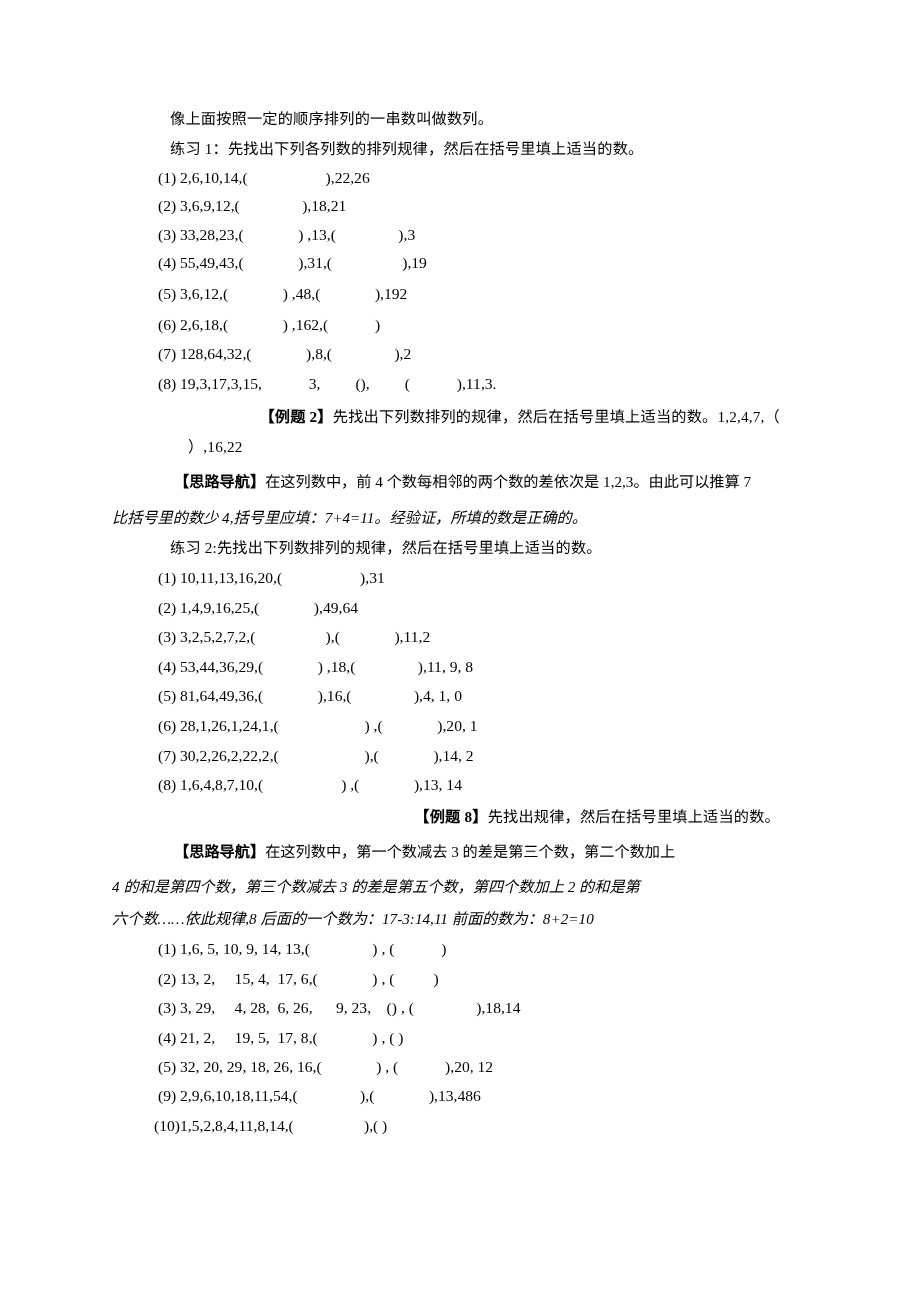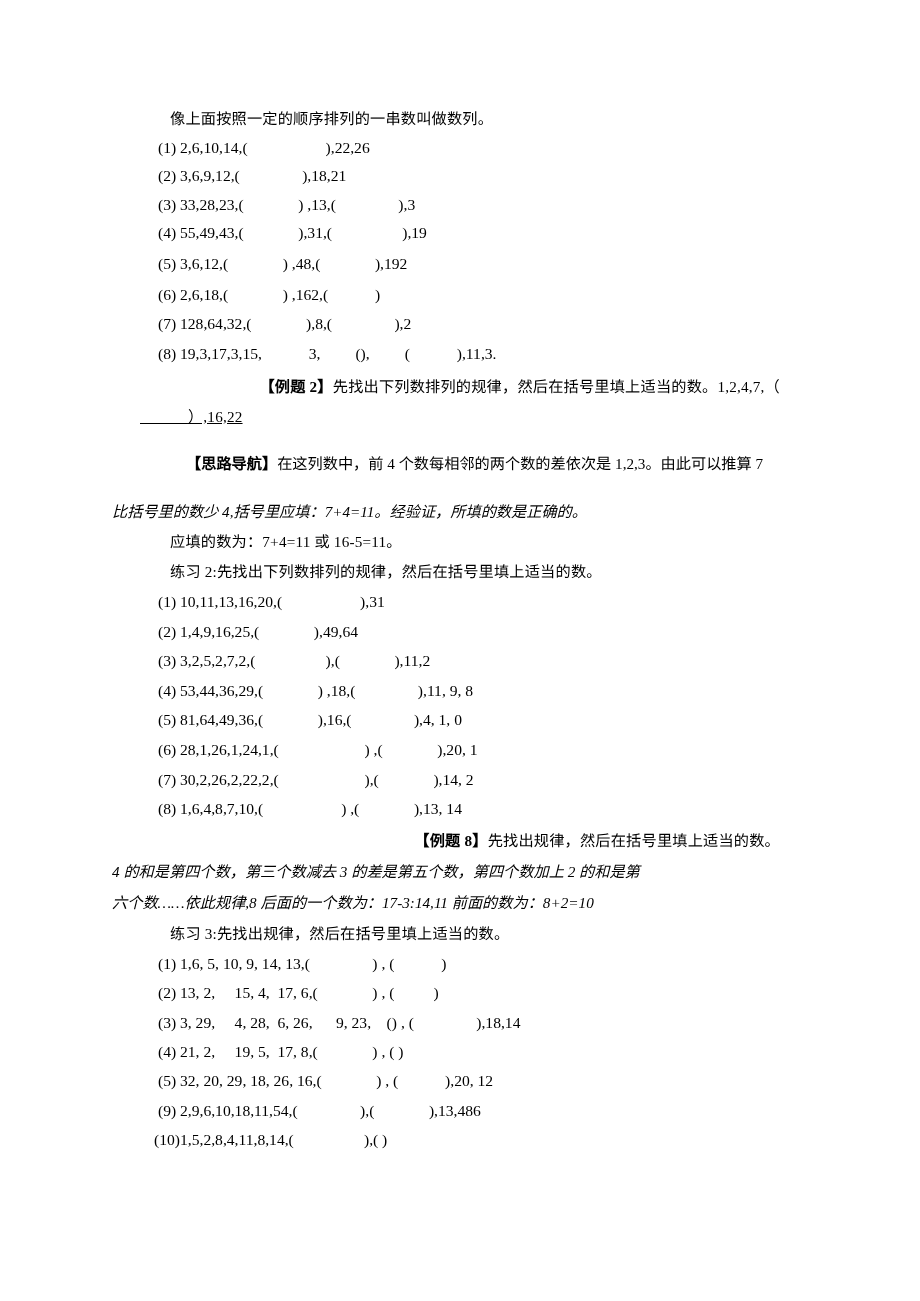--- a/index.html
+++ b/index.html
@@ -43,21 +43,20 @@
   }
   .indent {
     text-indent: 30px;
   }
   .indent2 {
     text-indent: 32px;
     text-align: right;
   }
   .noindent {
     text-indent: 0;
-    text-decoration: underline;
   }
   .bold {
     font-weight: bold;
   }
 
   
   .seq-list {
     list-style: none;
     margin: 0;
     padding: 0;
@@ -95,21 +94,21 @@
   .block-a .seq-item:nth-child(6),
   .block-a .seq-item:nth-child(8) { line-height: 31px; }
 
   .block-b .seq-item { line-height: 29.6px; }
   .block-c .seq-item { line-height: 29.4px; }
 
   
   .explain {
     font-size: 15.2px;
     line-height: 31.5px;
-    margin: 16px;
+    margin: 4px;
     white-space: pre-wrap;
     text-indent: 30px;
   }
   .explain-cont {
     font-size: 15.2px;
     line-height: 31.5px;
     margin: 0;
     margin-left: -28px;
     white-space: pre-wrap;
     text-indent: 0;
@@ -117,20 +116,21 @@
   }
 </style>
 </head>
 <body>
 
 <div class="page">
   <div class="content">
 
     <p class="para indent">像上面按照一定的顺序排列的一串数叫做数列。</p>
 
+    <p class="para indent">练习 1：先找出下列各列数的排列规律，然后在括号里填上适当的数。</p>
 
     <div class="seq-list block-a">
       <div class="seq-item">
         <span class="seq-num">(1)</span>
         <span class="seq-body">2,6,10,14,(                    ),22,26</span>
       </div>
       <div class="seq-item">
         <span class="seq-num">(2)</span>
         <span class="seq-body">3,6,9,12,(                ),18,21</span>
       </div>
@@ -161,21 +161,20 @@
     </div>
 
     <div class="gap-3"></div>
 
     <p class="para indent2"><span class="bold">【例题 2】</span><span>先找出下列数排列的规律，然后在括号里填上适当的数。1,2,4,7,（</span></p>
     <p class="para noindent">            ）,16,22</p>
 
     <p class="explain"><span class="bold">【思路导航】</span><span>在这列数中，前 4 个数每相邻的两个数的差依次是 1,2,3。由此可以推算 7</span></p>
     <p class="explain-cont">比括号里的数少 4,括号里应填：7+4=11。经验证，所填的数是正确的。</p>
 
-    <p class="para indent">应填的数为：7+4=11 或 16-5=11。</p>
 
     <p class="para indent">练习 2:先找出下列数排列的规律，然后在括号里填上适当的数。</p>
 
     <div class="seq-list block-b">
       <div class="seq-item">
         <span class="seq-num">(1)</span>
         <span class="seq-body">10,11,13,16,20,(                    ),31</span>
       </div>
       <div class="seq-item">
         <span class="seq-num">(2)</span>
@@ -204,24 +203,24 @@
       <div class="seq-item">
         <span class="seq-num">(8)</span>
         <span class="seq-body">1,6,4,8,7,10,(                    ) ,(              ),13, 14</span>
       </div>
     </div>
 
     <div class="gap-2"></div>
 
     <p class="para indent2"><span class="bold">【例题 8】</span><span>先找出规律，然后在括号里填上适当的数。</span></p>
 
+    <p class="explain"><span class="bold">【思路导航】</span><span>在这列数中，第一个数减去 3 的差是第三个数，第二个数加上</span></p>
     <p class="explain-cont">4 的和是第四个数，第三个数减去 3 的差是第五个数，第四个数加上 2 的和是第</p>
     <p class="explain-cont">六个数……依此规律,8 后面的一个数为：17-3:14,11 前面的数为：8+2=10</p>
 
-    <p class="para indent">练习 3:先找出规律，然后在括号里填上适当的数。</p>
 
     <div class="seq-list block-c">
       <div class="seq-item">
         <span class="seq-num">(1)</span>
         <span class="seq-body">1,6, 5, 10, 9, 14, 13,(                ) , (            )</span>
       </div>
       <div class="seq-item">
         <span class="seq-num">(2)</span>
         <span class="seq-body">13, 2,     15, 4,  17, 6,(              ) , (          )</span>
       </div>

